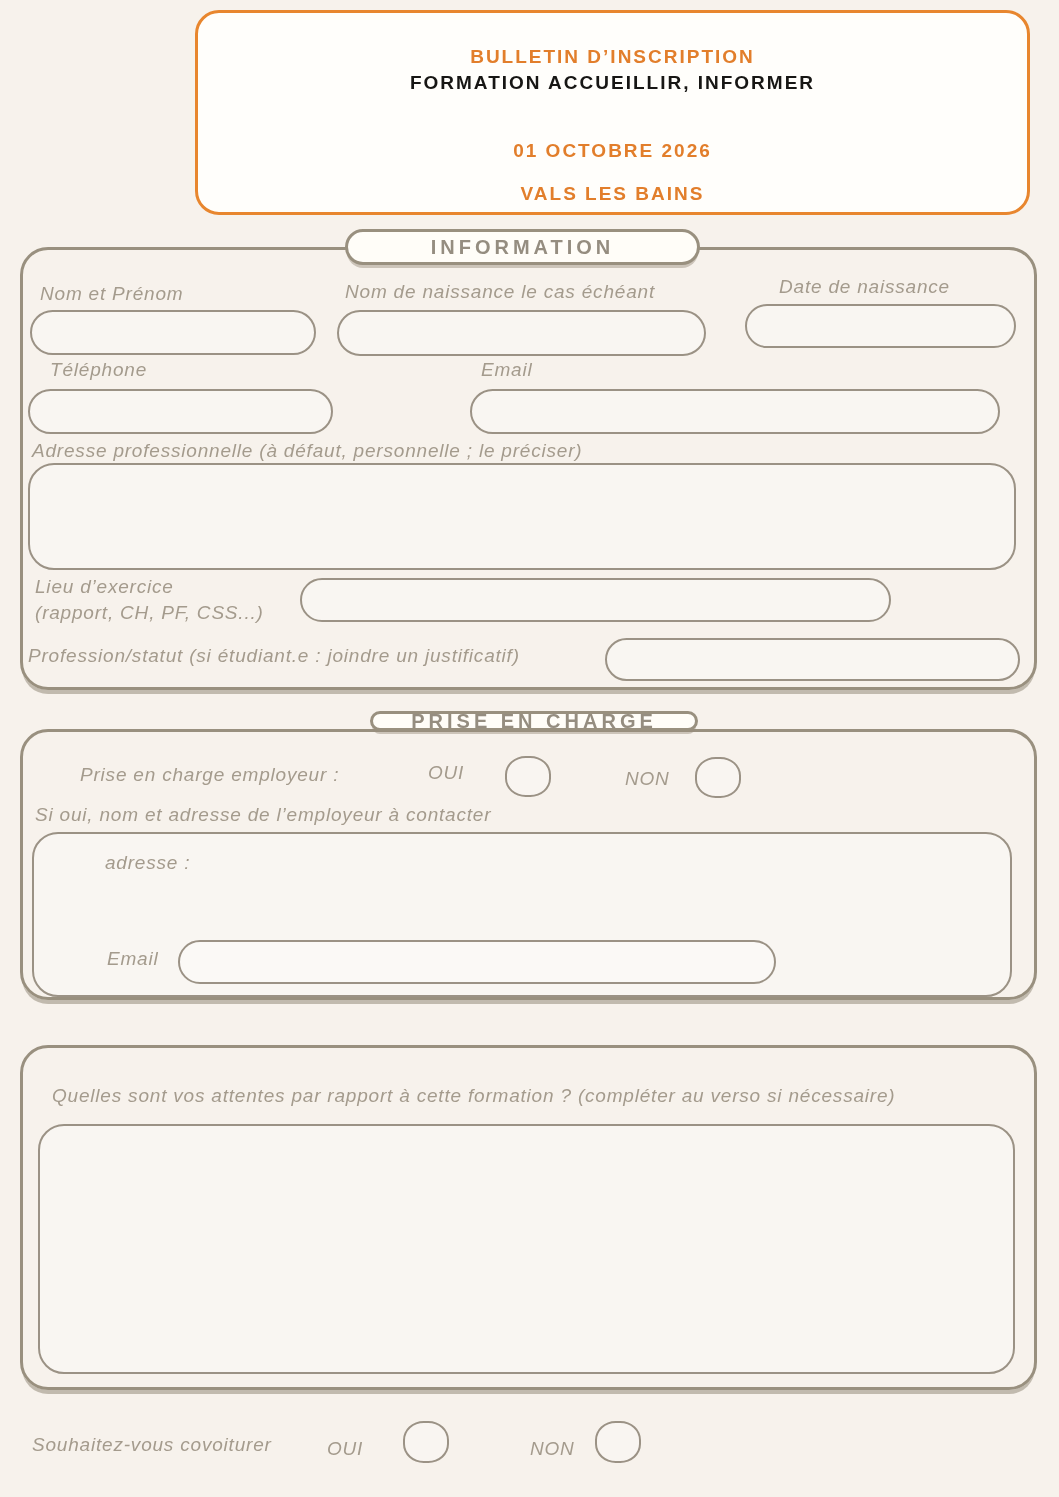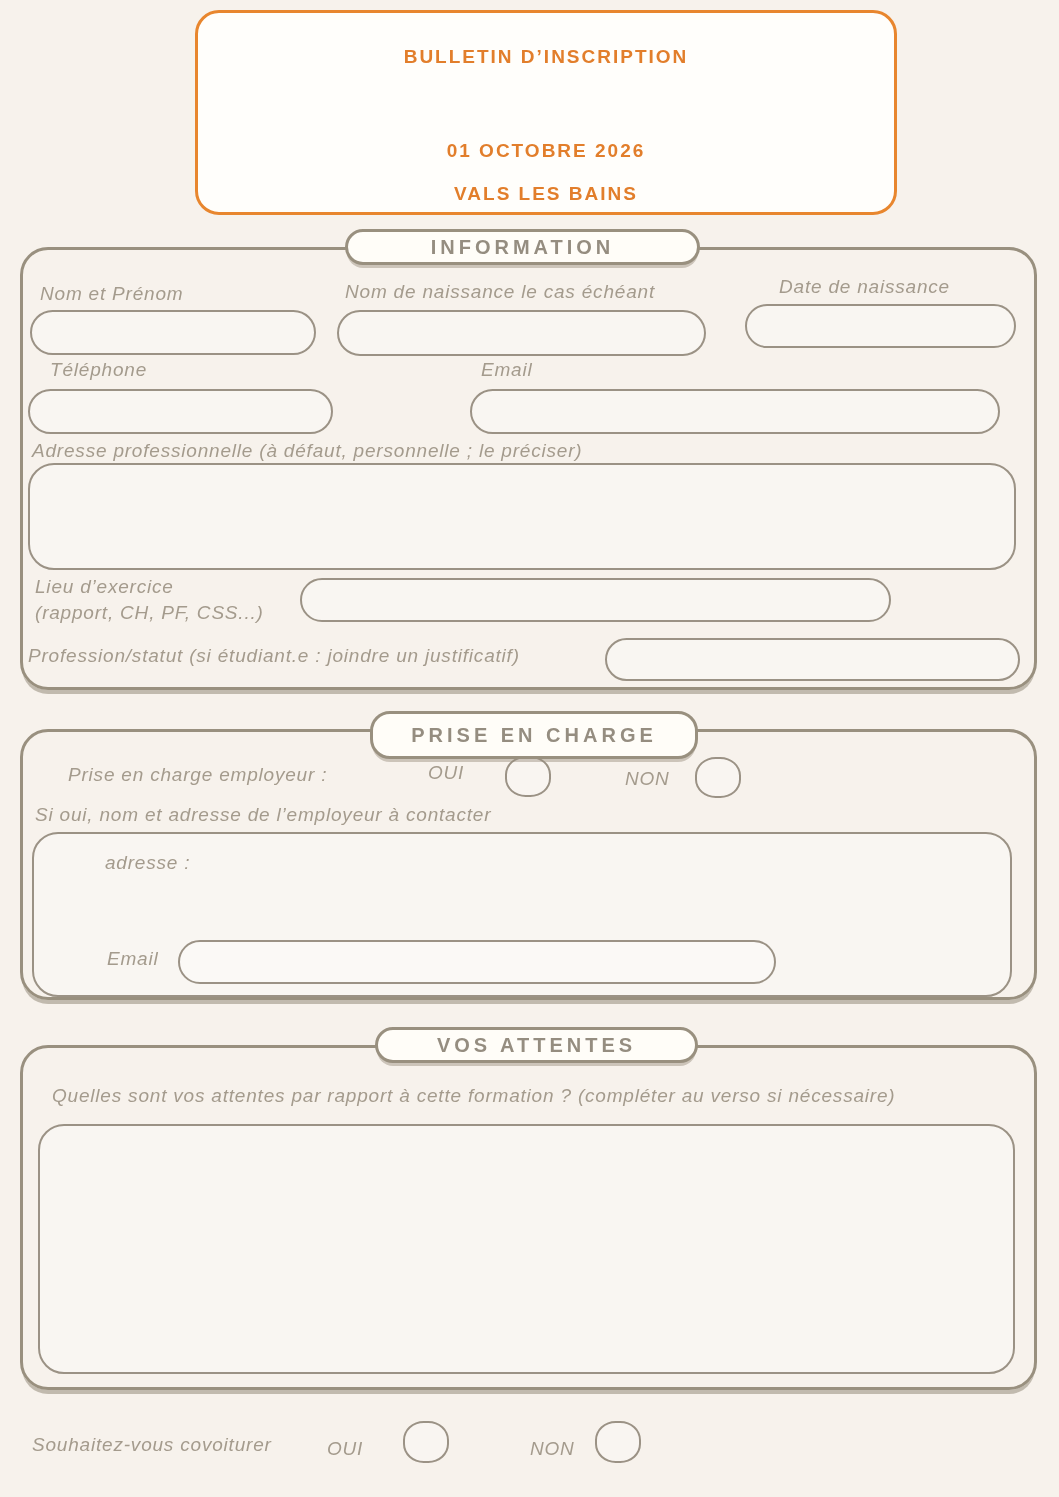--- a/index.html
+++ b/index.html
@@ -21,21 +21,21 @@
     background:linear-gradient(108deg,#e2402a 6%,#ee7517 48%,#fdbe0f 94%);
     display:flex;align-items:center;justify-content:center;
     color:#ffffff;
   }
   .logo-text{
     font-family:"Liberation Serif", serif;
     font-size:37px;letter-spacing:.5px;font-weight:500;
   }
   .tree{display:inline-block;margin-right:1px;transform:translateY(-7px);}
   .title-box{
-    position:absolute;left:195px;top:10px;width:702px;height:205px;
+    position:absolute;left:195px;top:10px;width:835px;height:205px;
     background:#fffefb;border:3.5px solid #e8862e;border-radius:24px;
     box-sizing:border-box;
   }
   .tb-line{position:absolute;left:0;width:100%;text-align:center;
     font-weight:700;font-size:19px;letter-spacing:2px;white-space:nowrap;}
   .t-orange{color:#e27e2b;}
   .t-dark{color:#171614;}
   
   .panel{
     position:absolute;
@@ -71,20 +71,21 @@
   }
 </style>
 </head>
 <body>
 
 <div class="page">
 
 
   <div class="title-box">
     <div class="tb-line t-orange" style="top:33px;">BULLETIN D’INSCRIPTION</div>
+    <div class="tb-line t-dark" style="top:59px;">FORMATION ACCUEILLIR, INFORMER</div>
     <div class="tb-line t-orange" style="top:127px;">01 OCTOBRE 2026</div>
     <div class="tb-line t-orange" style="top:170px;">VALS LES BAINS</div>
   </div>
 
   <div class="badge" style="left:345px;top:229px;width:355px;height:36px;">
     <span>INFORMATION</span>
   </div>
   <div class="panel" style="left:20px;top:247px;width:1017px;height:443px;"></div>
 
   <div class="lbl" style="left:40px;top:283px;">Nom et Prénom</div>
@@ -104,41 +105,38 @@
   <div class="lbl" style="left:32px;top:440px;">Adresse professionnelle (à défaut, personnelle ; le préciser)</div>
   <textarea class="inp" style="left: 28px; top: 463px; width: 988px; height: 107px;"></textarea>
 
   <div class="lbl" style="left:35px;top:576px;">Lieu d’exercice</div>
   <div class="lbl" style="left:35px;top:602px;">(rapport, CH, PF, CSS...)</div>
   <input class="inp" style="left: 300px; top: 578px; width: 591px; height: 44px;">
 
   <div class="lbl" style="left:28px;top:645px;">Profession/statut (si étudiant.e : joindre un justificatif)</div>
   <input class="inp" style="left: 605px; top: 638px; width: 415px; height: 43px;">
 
-  <div class="badge" style="left:370px;top:711px;width:328px;height:48px;">
+  <div class="badge" style="left:370px;top:711px;width:328px;height:20px;">
     <span>PRISE EN CHARGE</span>
   </div>
   <div class="panel" style="left:20px;top:729px;width:1017px;height:271px;"></div>
 
-  <div class="lbl" style="left:68px;top:764px;">Prise en charge employeur :</div>
+  <div class="lbl" style="left:80px;top:764px;">Prise en charge employeur :</div>
   <div class="lbl" style="left:428px;top:762px;">OUI</div>
   <div class="radio" style="left:505px;top:756px;" role="radio" aria-checked="false"></div>
   <div class="lbl" style="left:625px;top:768px;">NON</div>
   <div class="radio" style="left:695px;top:757px;" role="radio" aria-checked="false"></div>
 
   <div class="lbl" style="left:35px;top:804px;">Si oui, nom et adresse de l’employeur à contacter</div>
 
   <div class="inp" style="left:32px;top:832px;width:980px;height:165px;border-radius:26px;"></div>
   <div class="lbl" style="left:105px;top:852px;">adresse :</div>
   <div class="lbl" style="left:107px;top:948px;">Email</div>
   <input class="inp" style="left: 178px; top: 940px; width: 598px; height: 44px;">
 
-  <div class="badge" style="left:375px;top:1027px;width:323px;height:36px;">
-    <span>VOS ATTENTES</span>
-  </div>
   <div class="panel" style="left:20px;top:1045px;width:1017px;height:345px;"></div>
 
   <div class="lbl" style="left:38px;top:1085px;margin-left:14px;">Quelles sont vos attentes par rapport à cette formation ? (compléter au verso si nécessaire)</div>
   <textarea class="inp" style="left: 38px; top: 1124px; width: 977px; height: 250px;"></textarea>
 
   <div class="lbl" style="left:32px;top:1434px;">Souhaitez-vous covoiturer</div>
   <div class="lbl" style="left:327px;top:1438px;">OUI</div>
   <div class="radio" style="left:403px;top:1421px;height:42px;" role="radio" aria-checked="false"></div>
   <div class="lbl" style="left:530px;top:1438px;">NON</div>
   <div class="radio" style="left:595px;top:1421px;height:42px;" role="radio" aria-checked="false"></div>

